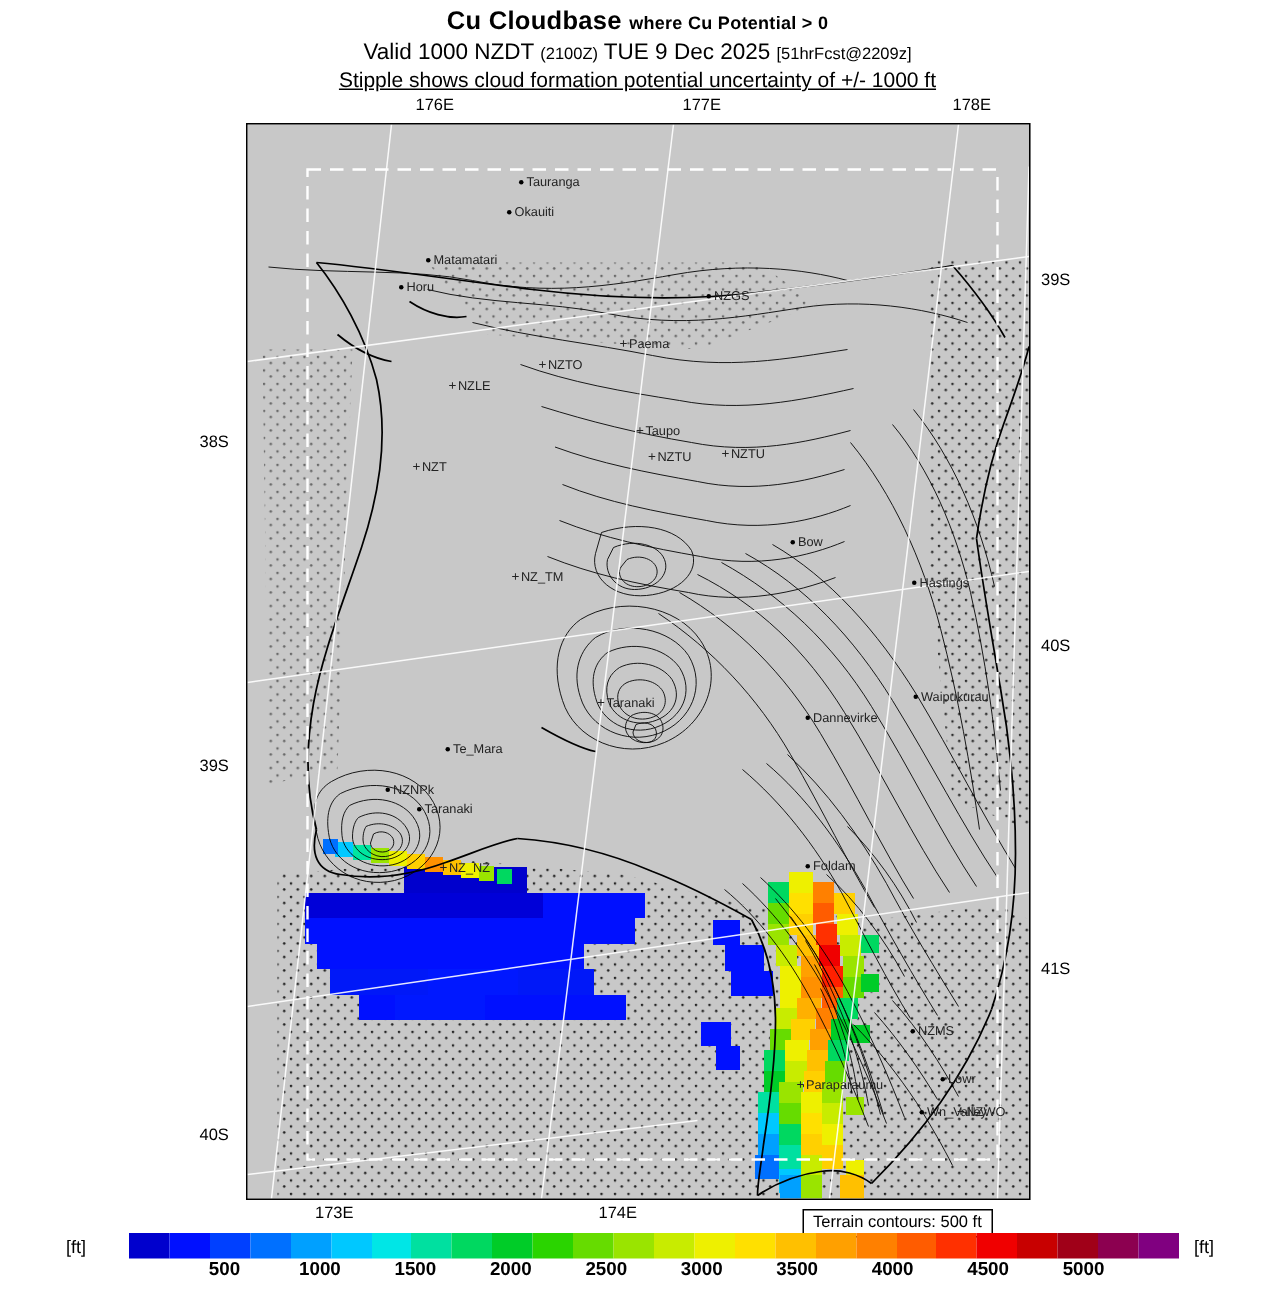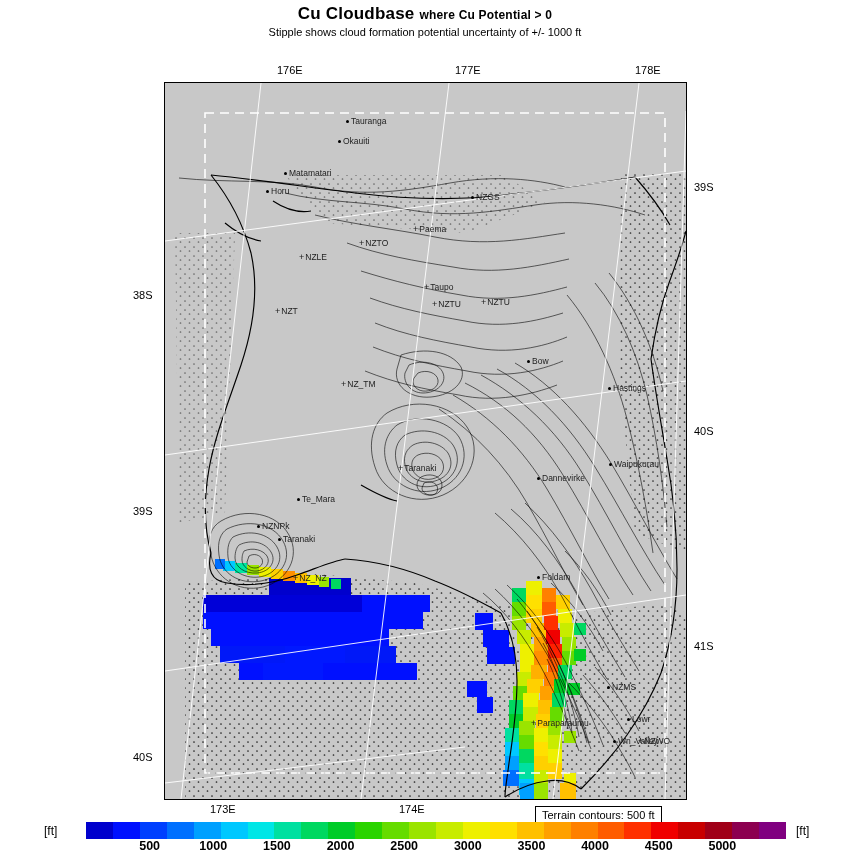--- a/index.html
+++ b/index.html
@@ -40,23 +40,24 @@
   }
   .title-line2 {
     font-size: 15px;
     color: #000;
     margin-top: 2px;
   }
   .title-line2 .small {
     font-size: 11px;
   }
   .title-line3 {
-    font-size: 11px;
+    font-size: 14px;
     color: #000;
     margin-top: 2px;
+    text-decoration: underline;
   }
 
   
   #map-frame {
     position: absolute;
     left: 164px;
     top: 82px;
     width: 523px;
     height: 718px;
     border: 1px solid #000;
@@ -158,20 +159,26 @@
 </style>
 </head>
 <body>
 
 <div id="root">
 
   <div class="title-block">
     <div class="title-line1">
       <span>Cu Cloudbase</span>
       <span class="sub">where Cu Potential &gt; 0</span>
+    </div>
+    <div class="title-line2">
+      <span>Valid 1000 NZDT</span>
+      <span class="small">(2100Z)</span>
+      <span>TUE 9 Dec 2025</span>
+      <span class="small">[51hrFcst@2209z]</span>
     </div>
     <div class="title-line3">Stipple shows cloud formation potential uncertainty of +/- 1000 ft</div>
   </div>
 
   <div id="map-frame">
     <svg id="map-svg" width="521" height="716" viewBox="0 0 521 716">
       <defs>
 
         <pattern id="stipple" width="9" height="9" patternUnits="userSpaceOnUse">
           <rect width="9" height="9" fill="none"></rect>

